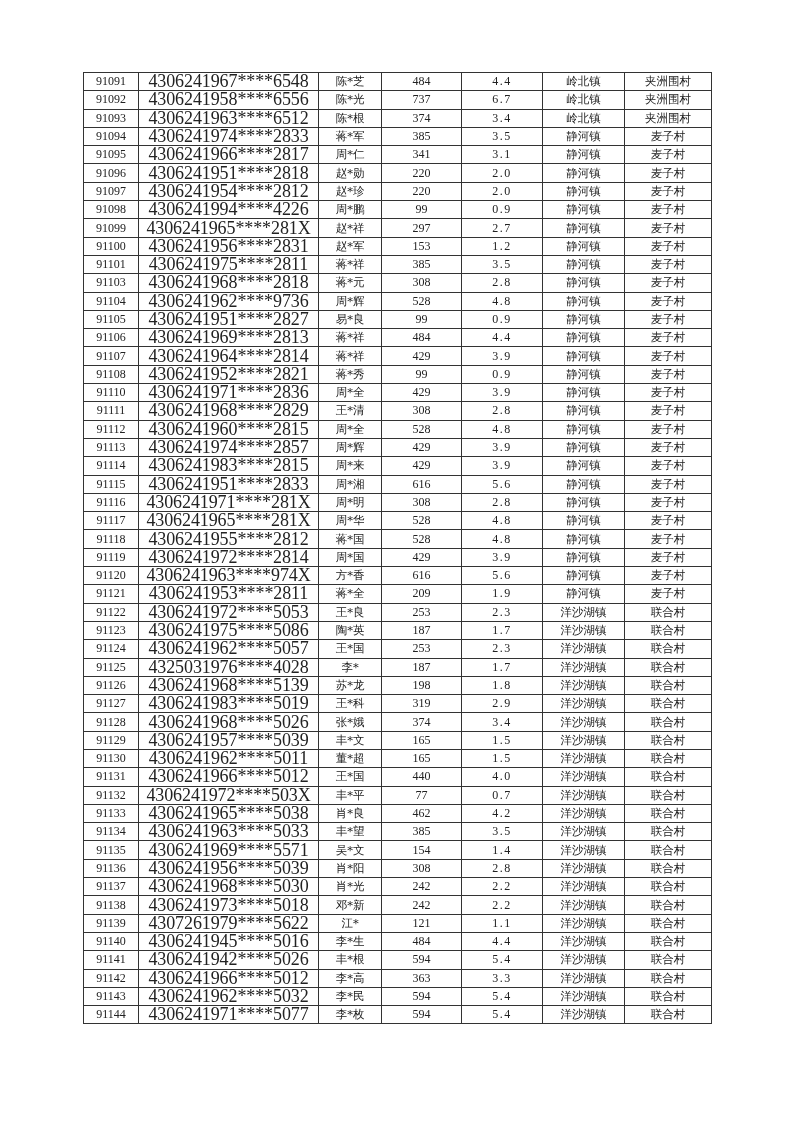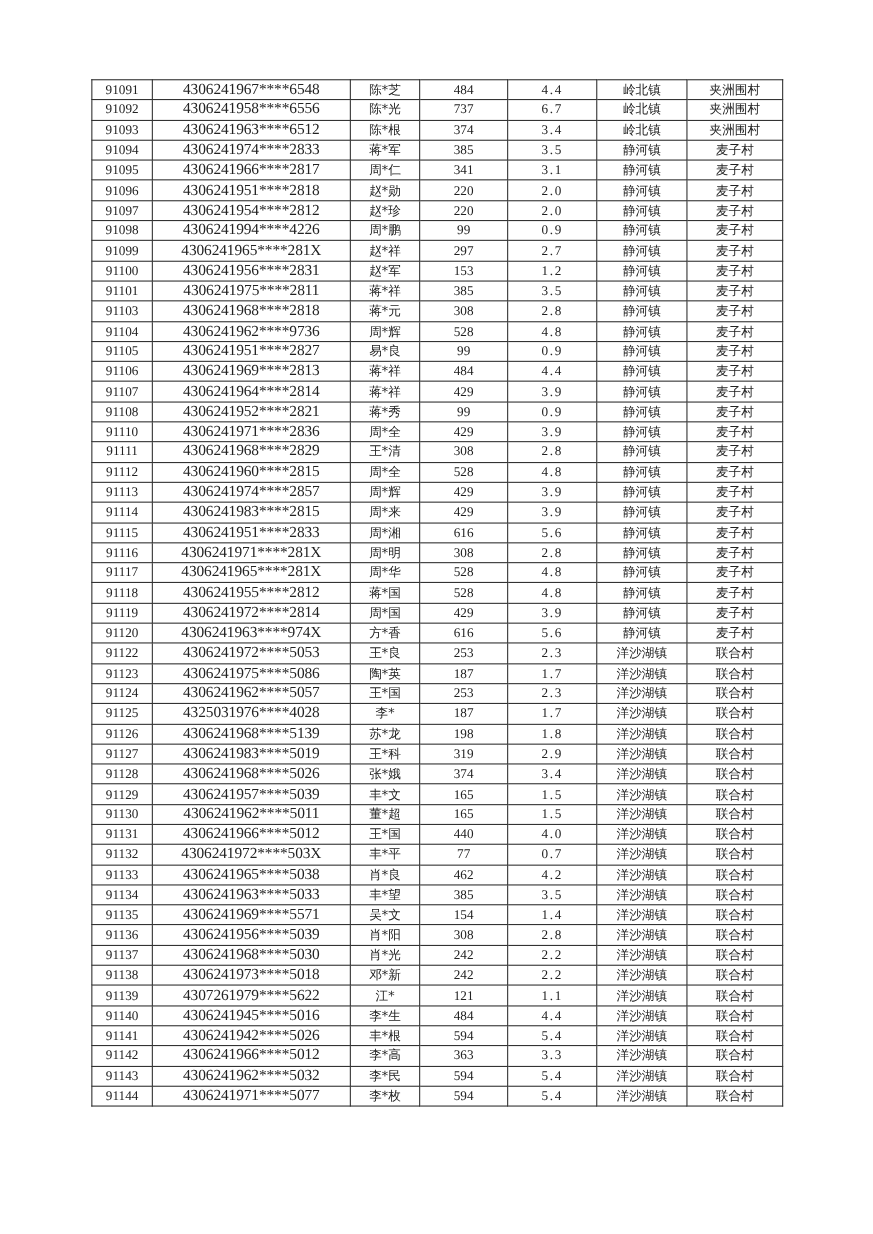--- a/index.html
+++ b/index.html
@@ -14,21 +14,21 @@
     font-size: 11.5px; color: #222;
   }
   table.grid td {
     border: 1px solid #333;
     height: 17.3px; padding: 0;
     text-align: center; vertical-align: middle;
     white-space: nowrap; overflow: hidden;
     line-height: 17px;
   }
   td.c-id { font-family: "Liberation Serif", "DejaVu Serif", serif; font-size: 12px; }
-  td.c-idn { font-family: "Liberation Serif", "DejaVu Serif", serif; font-size: 14px; letter-spacing: -0.1px; }
+  td.c-idn { font-family: "Liberation Serif", "DejaVu Serif", serif; font-size: 18px; letter-spacing: -0.1px; }
   td.c-amt, td.c-area { font-family: "Liberation Serif", "DejaVu Serif", serif; font-size: 12px; }
   td.c-area { letter-spacing: 1.5px; font-family: Liberation Serif, serif; }
   td.c-name, td.c-town, td.c-village { font-size: 11.5px; }
   col.w1 { width: 55px; } col.w2 { width: 180px; } col.w3 { width: 63px; }
   col.w4 { width: 80px; } col.w5 { width: 81px; } col.w6 { width: 82px; } col.w7 { width: 87px; }
 </style>
 </head>
 <body>
 
 <div class="page">
@@ -289,20 +289,29 @@
         <tr>
           <td class="c-id">91120</td>
           <td class="c-idn">4306241963****974X</td>
           <td class="c-name">方*香</td>
           <td class="c-amt">616</td>
           <td class="c-area">5.6</td>
           <td class="c-town">静河镇</td>
           <td class="c-village">麦子村</td>
         </tr>
         <tr>
+          <td class="c-id">91121</td>
+          <td class="c-idn">4306241953****2811</td>
+          <td class="c-name">蒋*全</td>
+          <td class="c-amt">209</td>
+          <td class="c-area">1.9</td>
+          <td class="c-town">静河镇</td>
+          <td class="c-village">麦子村</td>
+        </tr>
+        <tr>
           <td class="c-id">91122</td>
           <td class="c-idn">4306241972****5053</td>
           <td class="c-name">王*良</td>
           <td class="c-amt">253</td>
           <td class="c-area">2.3</td>
           <td class="c-town">洋沙湖镇</td>
           <td class="c-village">联合村</td>
         </tr>
         <tr>
           <td class="c-id">91123</td>

